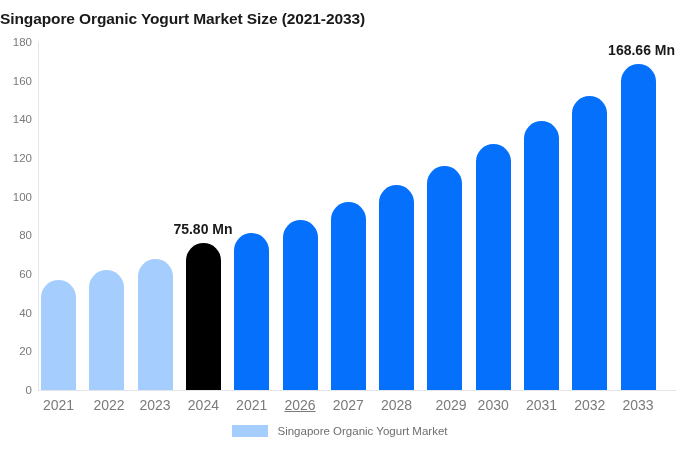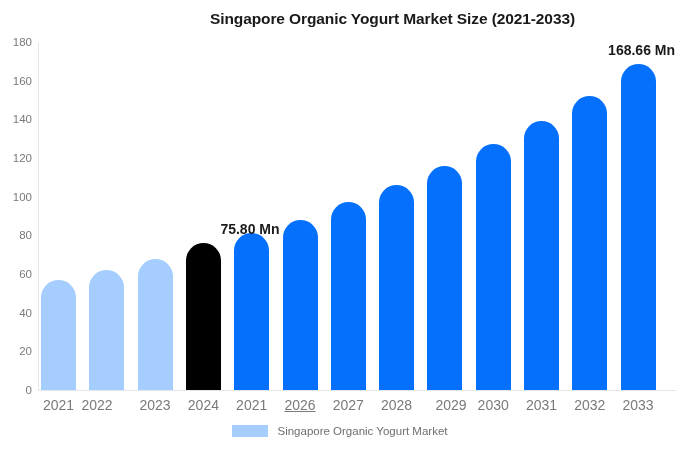--- a/index.html
+++ b/index.html
@@ -19,21 +19,21 @@
     left: 0;
     top: 0;
     width: 680px;
     height: 450px;
   }
   #chart-title {
     position: absolute;
     left: 0;
     top: 10px;
     width: 575px;
-    text-align: right;
+    text-align: left;
     font-size: 15.5px;
     font-weight: bold;
     color: #1a1a1a;
     letter-spacing: -0.1px;
   }
   
   #plot-area {
     position: absolute;
     left: 0;
     top: 0;
@@ -142,35 +142,35 @@
       <div class="bar" style="left: 330.8px; height: 187.533px; background: rgb(5, 112, 252);"></div>
       <div class="bar" style="left: 379.1px; height: 204.933px; background: rgb(5, 112, 252);"></div>
       <div class="bar" style="left: 427.4px; height: 224.267px; background: rgb(5, 112, 252);"></div>
       <div class="bar" style="left: 475.7px; height: 245.533px; background: rgb(5, 112, 252);"></div>
       <div class="bar" style="left: 524px; height: 268.733px; background: rgb(5, 112, 252);"></div>
       <div class="bar" style="left: 572.3px; height: 293.867px; background: rgb(5, 112, 252);"></div>
       <div class="bar" style="left: 620.6px; height: 326.076px; background: rgb(5, 112, 252);"></div>
     </div>
   <div id="x-tick-labels">
       <div class="x-tick-label" style="left: 34.5px;">2021</div>
-      <div class="x-tick-label" style="left: 73px;">2022</div>
+      <div class="x-tick-label" style="left: 85px;">2022</div>
       <div class="x-tick-label" style="left: 131.1px;">2023</div>
       <div class="x-tick-label" style="left: 179.4px;">2024</div>
       <div class="x-tick-label" style="left: 227.7px;">2021</div>
       <div class="x-tick-label" style="left: 276px; text-decoration: underline;">2026</div>
       <div class="x-tick-label" style="left: 324.3px;">2027</div>
       <div class="x-tick-label" style="left: 372.6px;">2028</div>
       <div class="x-tick-label" style="left: 427px;">2029</div>
       <div class="x-tick-label" style="left: 469.2px;">2030</div>
       <div class="x-tick-label" style="left: 517.5px;">2031</div>
       <div class="x-tick-label" style="left: 565.8px;">2032</div>
       <div class="x-tick-label" style="left: 614.1px;">2033</div>
     </div>
   <div id="value-labels">
-      <div class="bar-value-label" style="left: 173.4px; top: 221.453px; margin-left: 47px;">75.80 Mn</div>
+      <div class="bar-value-label" style="left: 173.4px; top: 221.453px;">75.80 Mn</div>
       <div class="bar-value-label" style="left: 608.1px; top: 41.924px;">168.66 Mn</div>
     </div>
 
   <div id="legend">
     <div id="legend-swatch" style="background: rgb(165, 205, 253);"></div>
     <div id="legend-label">Singapore Organic Yogurt Market</div>
   </div>
 
 </div>
 

